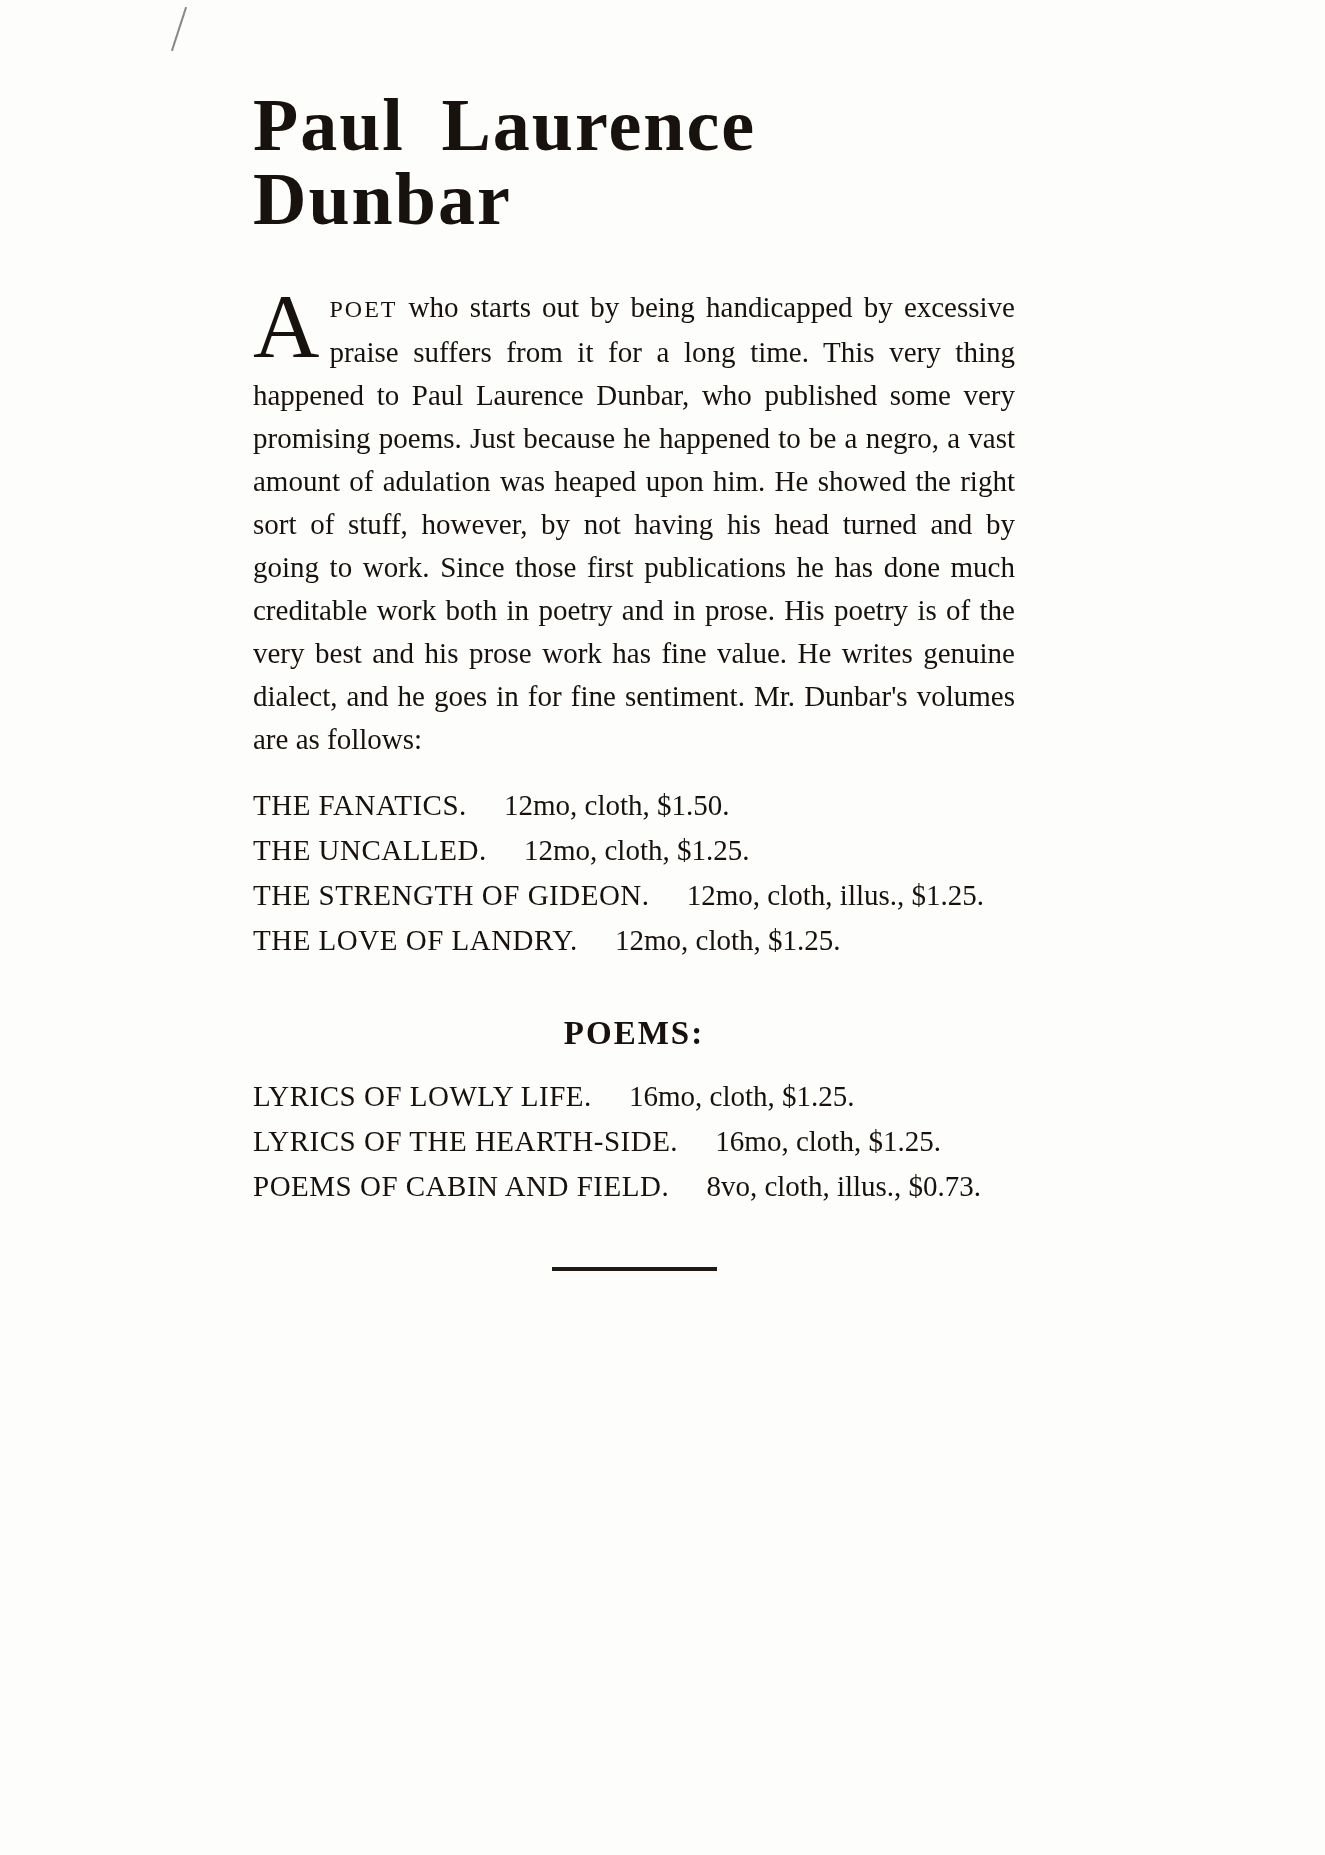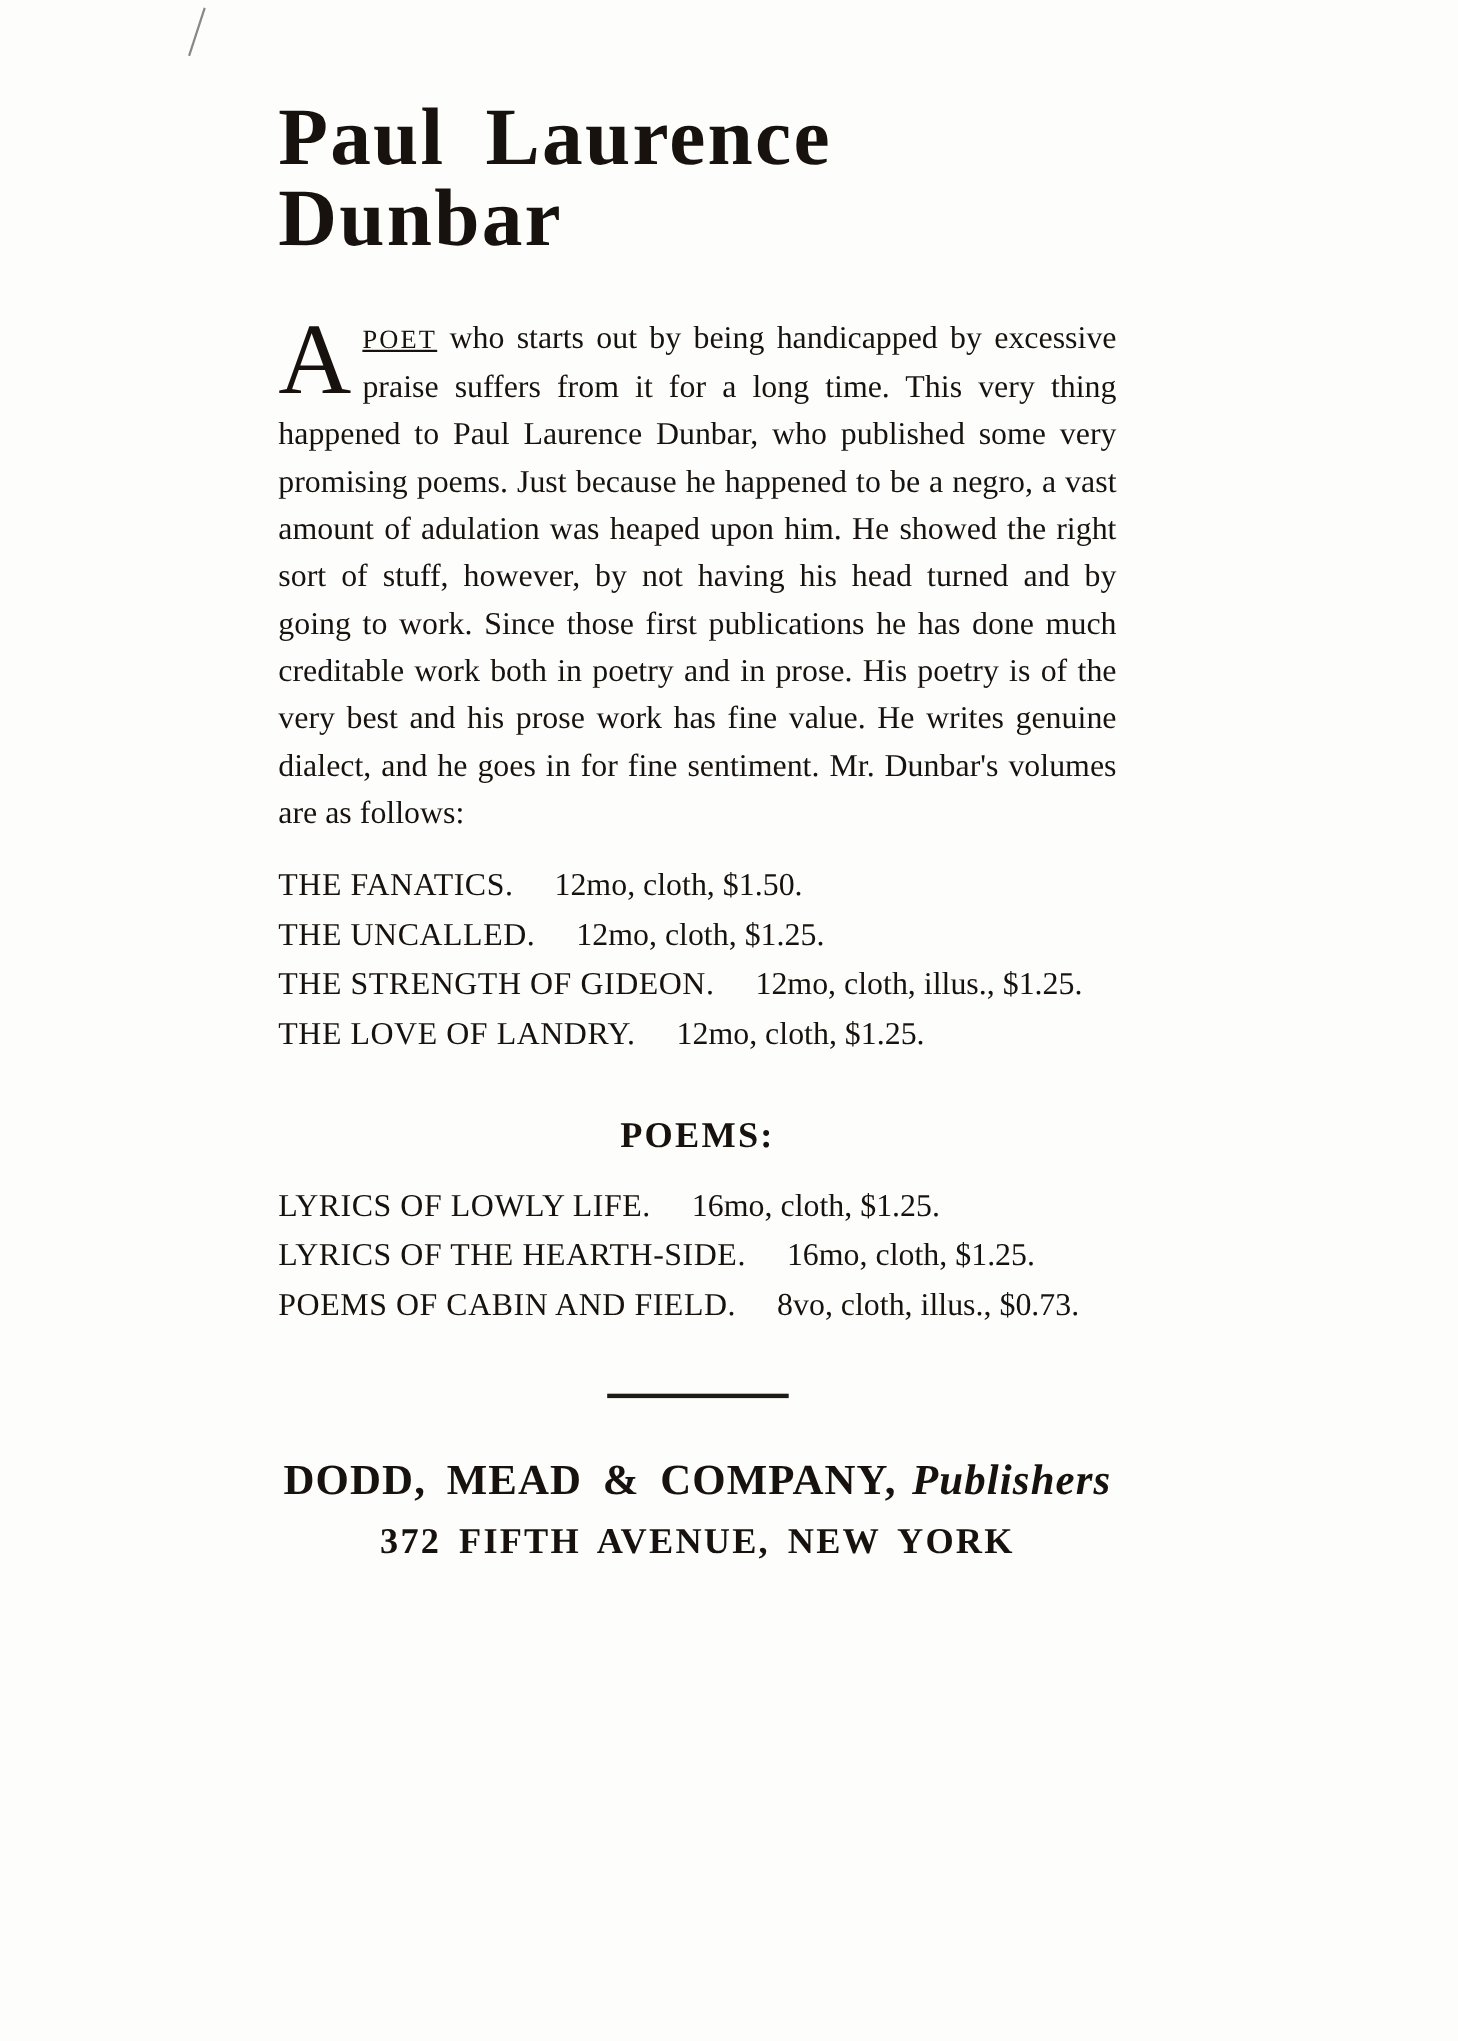--- a/index.html
+++ b/index.html
@@ -46,21 +46,20 @@
   .dropcap {
     float: left;
     font-size: 92px;
     line-height: 72px;
     padding: 4px 10px 0 0;
     font-weight: 400;
   }
   .lead-word {
     font-size: 24px;
     letter-spacing: 2px;
-    text-decoration: underline;
   }
   .section-heading {
     margin: 52px 0 0 0;
     text-align: center;
     font-size: 33px;
     font-weight: 700;
     letter-spacing: 2px;
   }
   .book-list {
     list-style: none;
@@ -168,20 +167,14 @@
       </li>
       <li>
         <span class="book-title">POEMS OF CABIN AND FIELD.</span>
         <span class="book-details">8vo, cloth, illus., $0.73.</span>
       </li>
     </ul>
   </section>
 
   <hr class="divider">
 
-  <footer>
-    <div class="publisher-line">
-      <span>DODD, MEAD &amp; COMPANY,</span><span class="publisher-label">Publishers</span>
-    </div>
-    <div class="address-line">372 FIFTH AVENUE, NEW YORK</div>
-  </footer>
 
 </main>
 
 </body></html>

